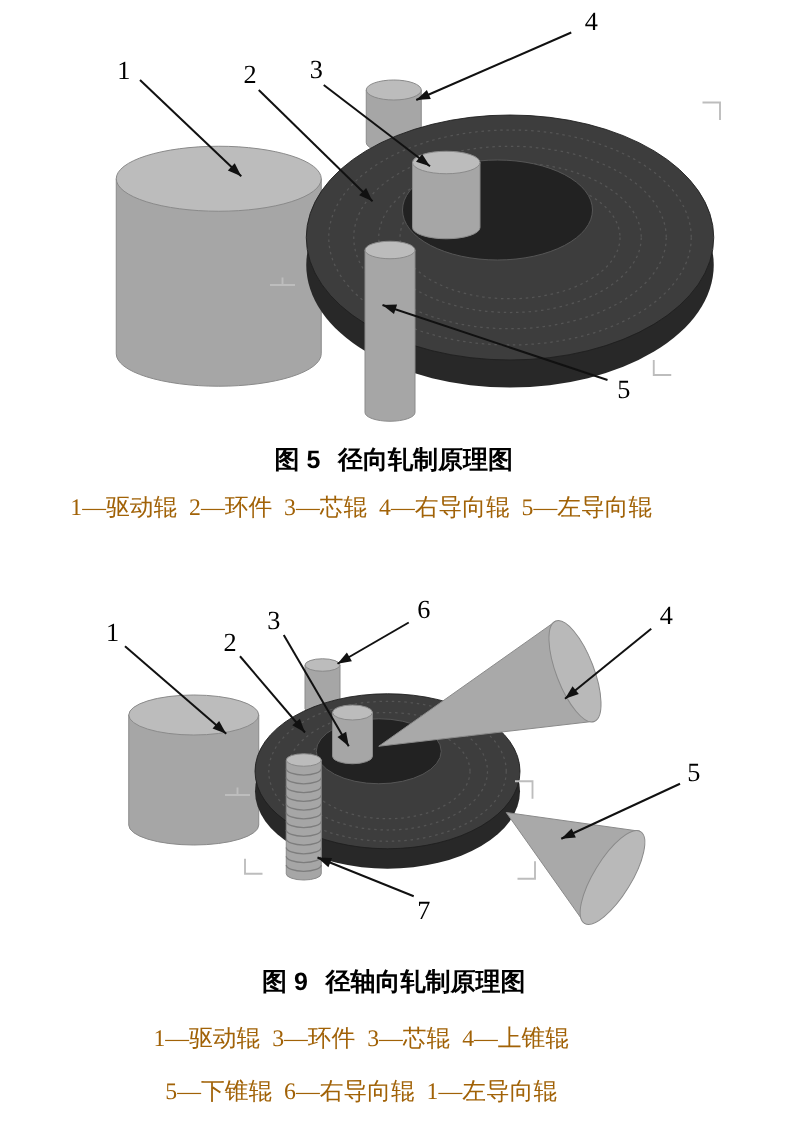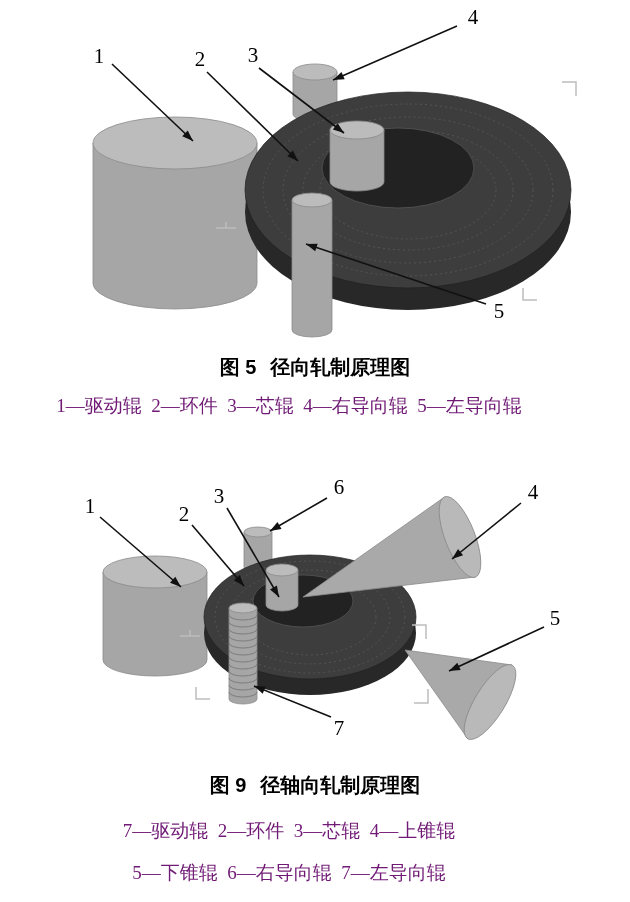--- a/index.html
+++ b/index.html
@@ -19,21 +19,21 @@
     font-weight:700;
     font-size:20px;
     color:#000;
   }
   .caption .cap-no{margin-right:14px;}
   .legend{
     position:absolute;left:0;width:578px;
     text-align:center;
     font-family:"Liberation Serif", serif;
     font-size:19px;
-    color:#701a75;
+    color:#a16207;
     white-space:pre;
   }
   .callout{
     font-family:"Liberation Serif", serif;
     font-size:21px;
     fill:#000;
   }
 </style>
 </head>
 <body>
@@ -182,16 +182,16 @@
       <text class="callout" x="339" y="39">6</text>
       <text class="callout" x="533" y="44">4</text>
       <text class="callout" x="555" y="170">5</text>
       <text class="callout" x="339" y="280">7</text>
     </g>
   </svg>
 
   <div class="caption" style="top:772px;">
     <span class="cap-no">图 9</span><span>径轴向轧制原理图</span>
   </div>
-  <div class="legend" style="top:818px;">7—驱动辊  2—环件  3—芯辊  4—上锥辊</div>
-  <div class="legend" style="top:860px;">5—下锥辊  6—右导向辊  7—左导向辊</div>
+  <div class="legend" style="top:818px;">1—驱动辊  3—环件  3—芯辊  4—上锥辊</div>
+  <div class="legend" style="top:860px;">5—下锥辊  6—右导向辊  1—左导向辊</div>
 
 </div>
 
 </body></html>

